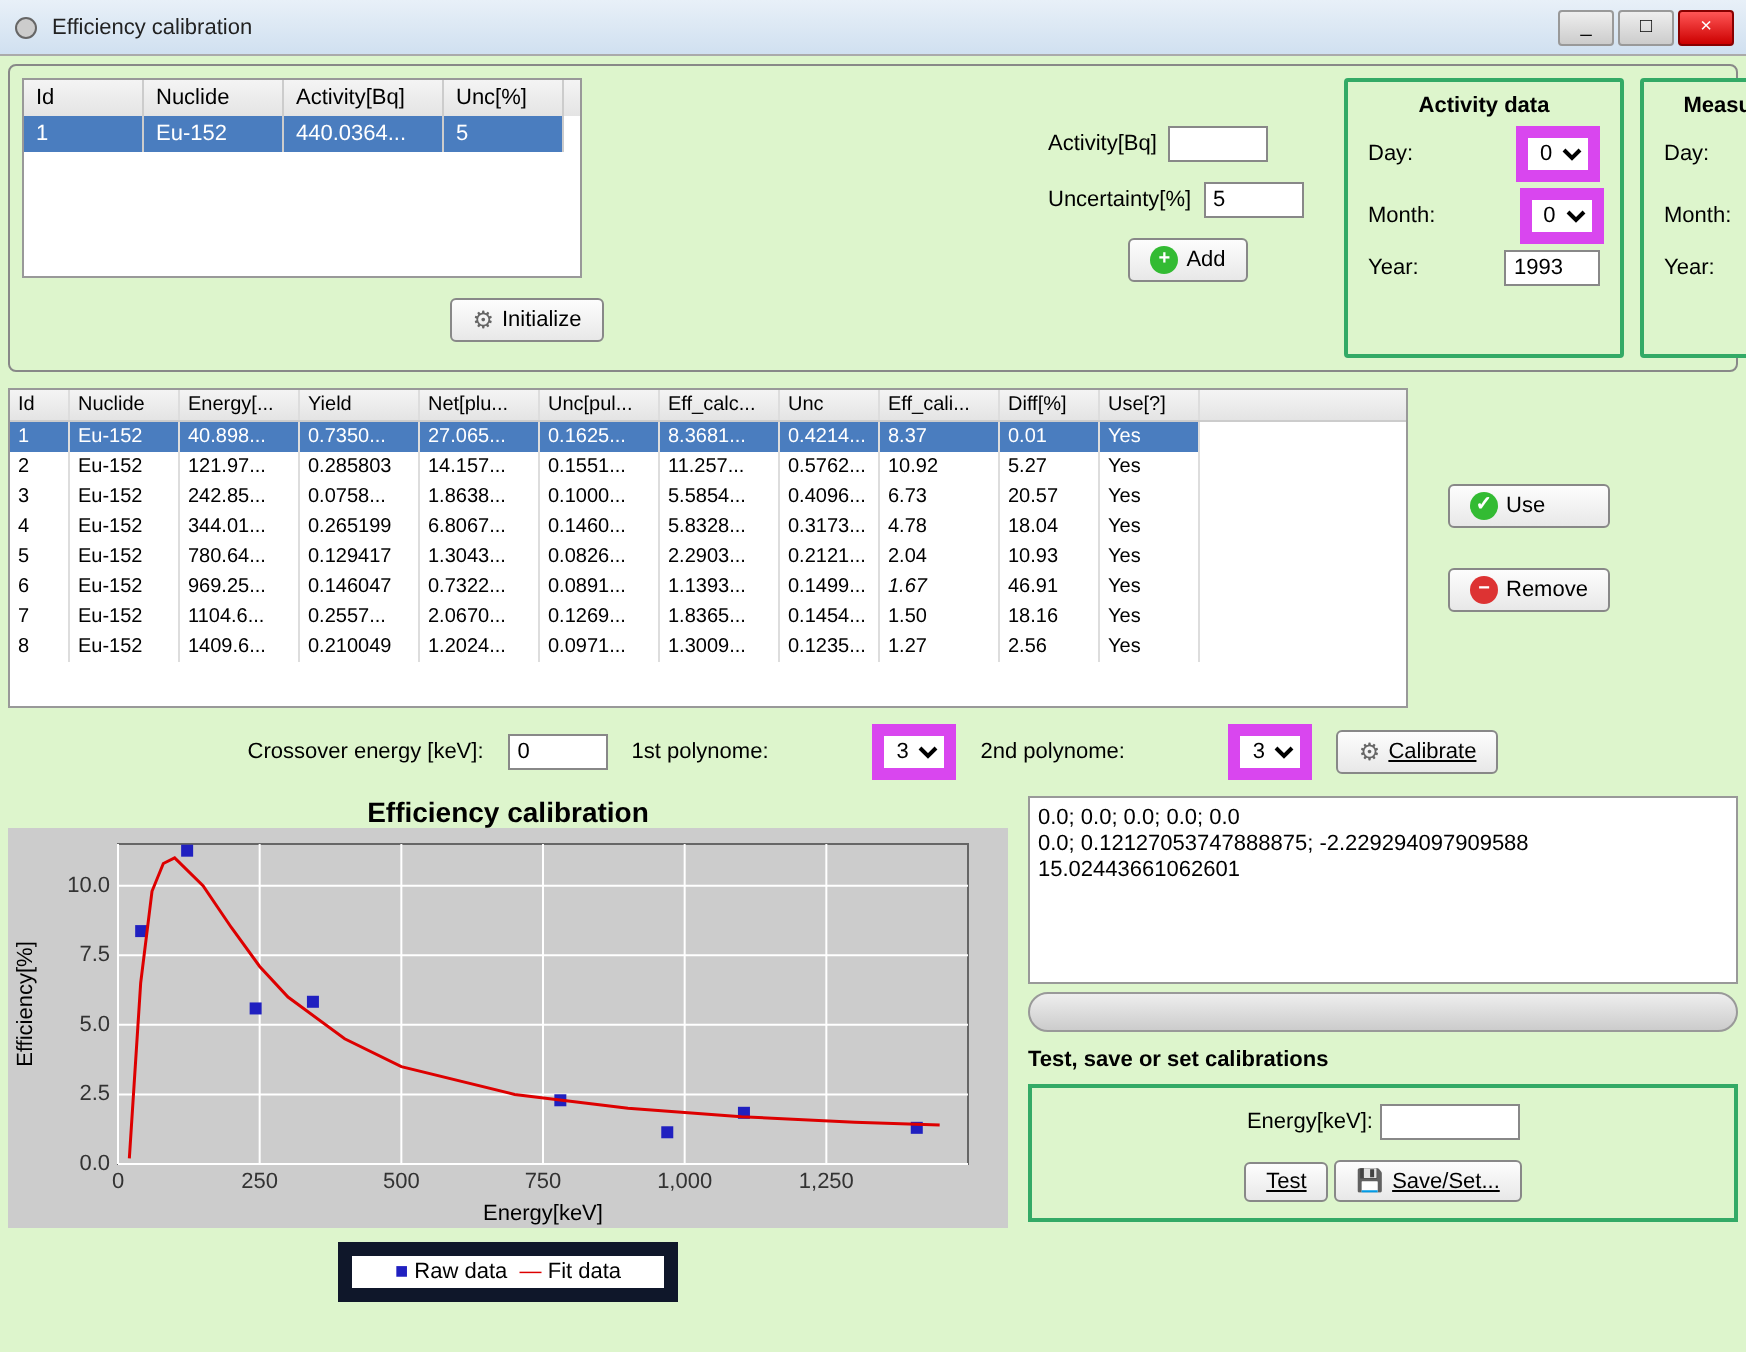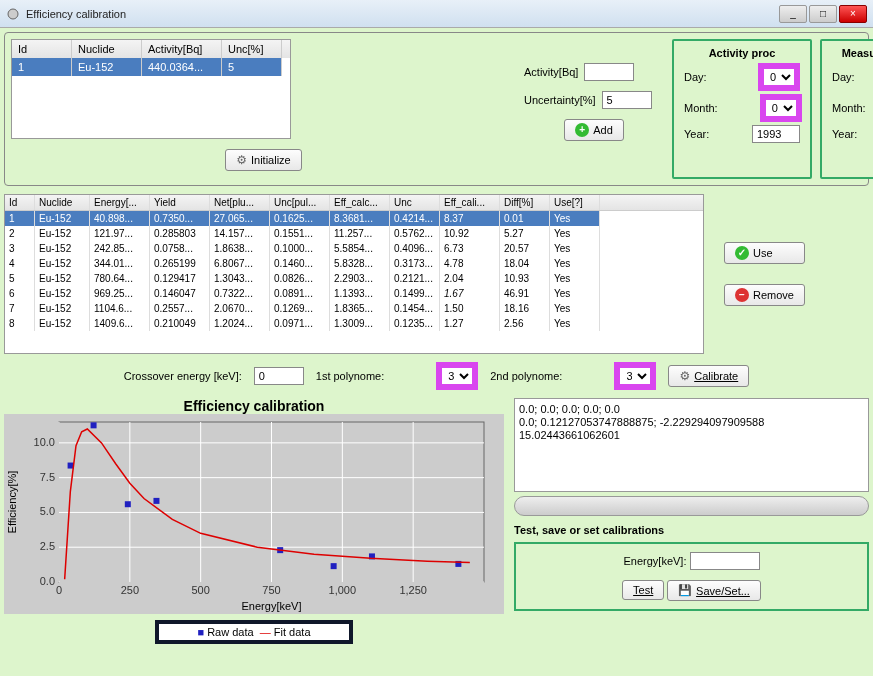--- a/index.html
+++ b/index.html
@@ -93,21 +93,21 @@
       </div>
       <div style="text-align:center;margin-top:10px;">
         <button class="btn">
             <span class="circ green">+</span>
             <span>Add</span>
           </button>
       </div>
     </div>
 
     <div class="datebox" style="width:140px;">
-      <div class="hdr">Activity proc</div>
+      <div class="hdr">Activity data</div>
       <div class="line">
           <span>Day:</span>
           <select class="select"><option>01</option></select>
         </div>
       <div class="line">
           <span>Month:</span>
           <select class="select"><option>06</option></select>
         </div>
       <div class="line">
           <span>Year:</span>
@@ -312,21 +312,21 @@
           <rect x="63.58833333333334" y="48.54782608695655" width="6" height="6" fill="#2020c0"></rect>
           <rect x="86.56666666666666" y="8.339130434782618" width="6" height="6" fill="#2020c0"></rect>
           <rect x="120.82166666666667" y="87.22608695652174" width="6" height="6" fill="#2020c0"></rect>
           <rect x="149.46666666666667" y="83.88695652173914" width="6" height="6" fill="#2020c0"></rect>
           <rect x="273.16999999999996" y="133.1391304347826" width="6" height="6" fill="#2020c0"></rect>
           <rect x="326.635" y="149.1391304347826" width="6" height="6" fill="#2020c0"></rect>
           <rect x="364.96999999999997" y="139.4" width="6" height="6" fill="#2020c0"></rect>
           <rect x="451.38666666666666" y="146.91304347826087" width="6" height="6" fill="#2020c0"></rect>
           <path d="M60.666666666666664 165.2173913043478 L66.33333333333333 77.56521739130436 L72 31.65217391304347 L77.66666666666667 17.739130434782595 L83.33333333333333 14.956521739130437 L97.5 28.86956521739131 L111.66666666666666 49.73913043478262 L125.83333333333333 69.21739130434783 L140 84.52173913043478 L168.33333333333331 105.3913043478261 L196.66666666666666 119.30434782608695 L253.33333333333334 133.2173913043478 L310 140.17391304347825 L366.66666666666663 144.34782608695653 L423.33333333333337 147.1304347826087 L465.8333333333333 148.52173913043478" fill="none" stroke="#d00" stroke-width="1.5"></path>
         </svg>
-      <div style="text-align:center;background:#fff;border:4px solid #0f172a;width:198px;margin:4px auto;padding:2px;">
+      <div style="text-align:center;background:#fff;border:7px solid #0f172a;width:170px;margin:4px auto;padding:2px;">
         <span style="color:#2020c0">■</span> <span>Raw data</span>
         &nbsp;<span style="color:#d00">—</span> <span>Fit data</span>
       </div>
     </div>
 
     <div style="flex:1;">
       <div class="loglines">
         <div>0.0; 0.0; 0.0; 0.0; 0.0</div>
         <div>0.0; 0.12127053747888875; -2.229294097909588</div>
         <div>15.02443661062601</div>

